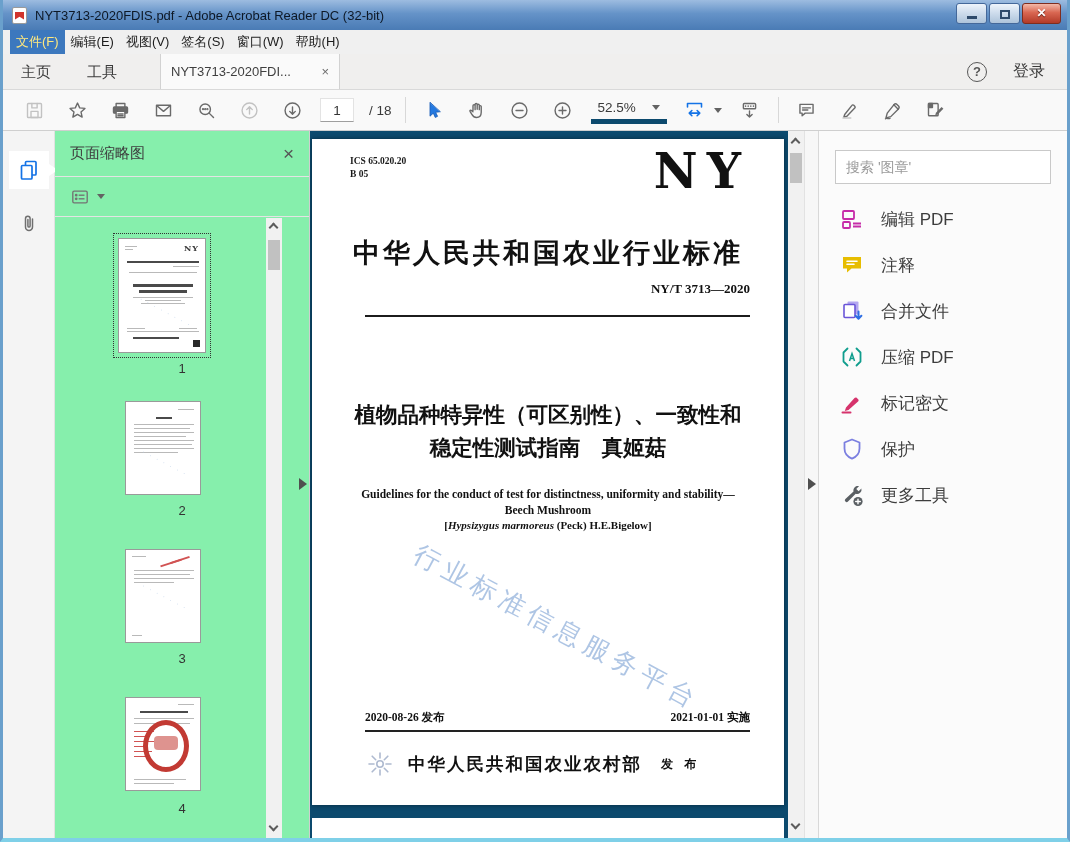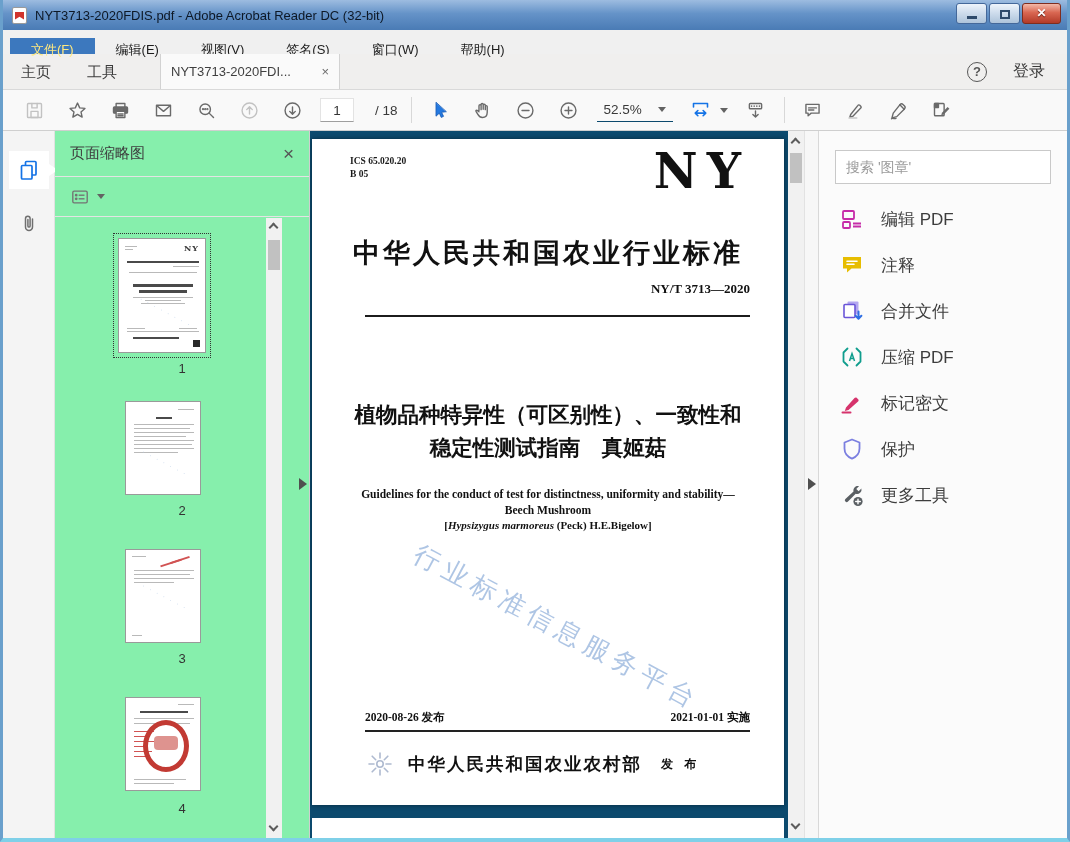--- a/index.html
+++ b/index.html
@@ -17,21 +17,21 @@
   .win-controls{ position:absolute; top:3px; right:6px; display:flex; gap:2px; }
   .win-btn{ width:31px; height:21px; border:1px solid #44689a; border-radius:3px;
     background:linear-gradient(#eef4fb, #cfdded 45%, #adc3da); position:relative; cursor:default; }
   .win-btn.close{ width:39px; background:linear-gradient(#f3b8a8, #d96752 45%, #b23a28); border-color:#7e2d1f; }
   .glyph-min{ position:absolute; left:50%; bottom:4px; width:10px; height:3px; margin-left:-5px; background:#2e4a6b; }
   .glyph-max{ position:absolute; left:50%; top:50%; width:10px; height:9px; margin:-4px 0 0 -5px; border:2px solid #2e4a6b; }
   .glyph-close{ position:absolute; width:100%; text-align:center; top:2px; color:#fff; font-weight:bold; font-size:12px; text-shadow:0 1px 1px #5e1b10; }
 
   
   .menubar{ height:24px; background:#f0f0f0; display:flex; padding-left:7px; font-size:13px; color:#1c1c1c; }
-  .menu-item{ padding:0 21px; line-height:24px; cursor:default;margin-top:8px; }
+  .menu-item{ padding:0 6px; line-height:24px; cursor:default; }
   .menu-item.active{ background:#3c78be; color:#ffe87f; }
 
   
   .tabbar{ height:36px; background:#f0efee; border-bottom:1px solid #d9d9d9; display:flex; align-items:stretch; font-size:15px; color:#3c3c3c; }
   .tab{ padding:0 18px; line-height:35px; cursor:default; }
   .doc-tab{ width:180px; margin-left:25px; background:#fafafa; border-left:1px solid #d2d2d2; border-right:1px solid #d2d2d2;
     display:flex; align-items:center; gap:9px; font-size:13px; color:#3f3f3f; padding:0 10px; }
   .doc-tab .tab-close{ margin-left:auto; color:#6c6c6c; font-size:13px; line-height:1; cursor:default; }
   .tab-right{ margin-left:auto; display:flex; align-items:center; gap:26px; padding-right:22px; }
   .help-circle{ width:20px; height:20px; border:1.6px solid #575757; border-radius:50%; color:#575757;
@@ -40,22 +40,22 @@
 
   
   .toolbar{ height:41px; background:#f9f9f9; border-bottom:1px solid #cfcfcf; display:flex; align-items:center; padding-left:16px; gap:13px; }
   .tool-btn{ width:30px; height:30px; display:flex; align-items:center; justify-content:center; border-radius:3px; }
   .tool-btn svg{ width:21px; height:21px; stroke:#6a6a6a; fill:none; stroke-width:1.6; stroke-linecap:round; stroke-linejoin:round; }
   .tool-btn.disabled svg{ stroke:#c2c2c2; }
   .tool-btn.blue svg{ stroke:#1473e6; }
   .sep{ width:1px; height:26px; background:#d8d8d8; }
   .page-box{ width:34px; height:24px; border:1px solid #e3e3e3; border-bottom:1px solid #9e9e9e; background:#fff;
     text-align:center; font-size:13.5px; color:#333; font-family:"Liberation Sans",sans-serif; }
-  .page-total{ font-size:13.5px; color:#3a3a3a; margin-left:17px;text-align:center; }
-  .zoom-box{ display:flex; align-items:center; gap:16px; border-bottom:1px solid #0c4a6e; padding:3px 7px 4px; }
+  .page-total{ font-size:13.5px; color:#3a3a3a; margin-left:11px;text-align:center; }
+  .zoom-box{ display:flex; align-items:center; gap:16px; border-bottom:5px solid #0c4a6e; padding:3px 7px 4px; }
   .zoom-val{ font-size:13.5px; color:#3a3a3a; }
   .caret{ width:0; height:0; border-left:4.5px solid transparent; border-right:4.5px solid transparent; border-top:5.5px solid #636363; }
   .icon-group{ display:flex; align-items:center; gap:4px; }
 
   
   .main{ display:flex; height:707px; }
 
   .nav-rail{ width:52px; background:#f4f4f4; border-right:1px solid #e1e1e1; padding-top:20px; display:flex; flex-direction:column; align-items:center; gap:16px; }
   .rail-btn{ width:40px; height:38px; display:flex; align-items:center; justify-content:center; position:relative; }
   .rail-btn.active{ background:#fff; }

